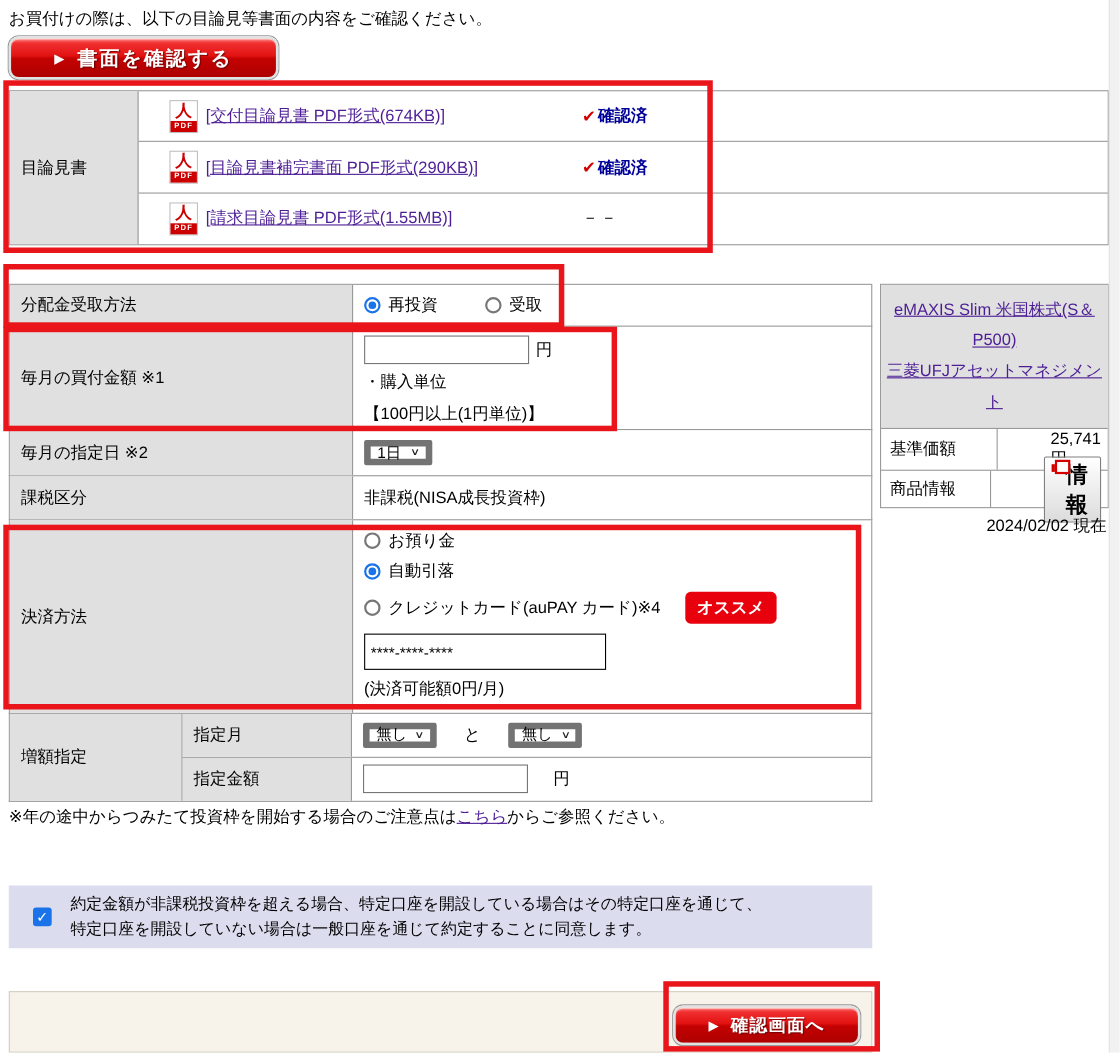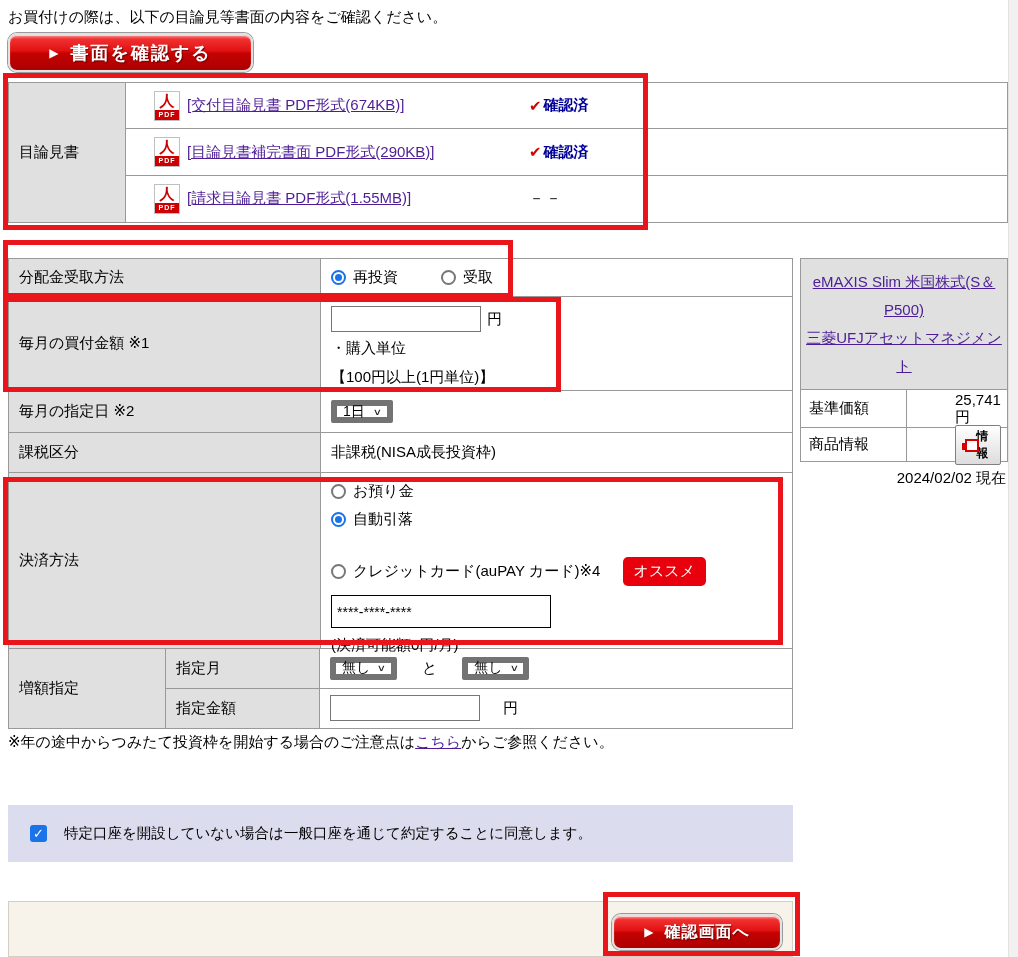--- a/index.html
+++ b/index.html
@@ -74,22 +74,22 @@
   .selbox { display:inline-flex; align-items:center; justify-content:space-between;
             border:6px solid #737373; border-radius:2px; background:#fff;
             padding:0 6px; font-size:14px; height:23px; min-width:62px; cursor:pointer; }
   .selbox .chv { font-size:9px; color:#222; margin-left:8px; transform:scaleX(1.4); }
 
   .amount-block { padding:7px 0 0 10px; line-height:29px; }
   .unit { font-size:15px; margin-left:6px; }
 
   .pay-block { padding:9px 0 0 10px; }
   .pay-line { margin-bottom:9px; white-space:nowrap; }
-  .badge { display:inline-block; background:#e8000d; color:#fff; font-weight:normal; font-size:15px;
-           padding:5px 11px; border-radius:5px; margin-left:18px;margin-top:19px; }
+  .badge { display:inline-block; background:#e8000d; color:#fff; font-weight:bold; font-size:15px;
+           padding:5px 11px; border-radius:5px; margin-left:18px; }
   .pay-avail { font-size:15px; margin-top:8px; }
 
   .subcol { flex:1; display:flex; flex-direction:column; }
   .subrow { display:flex; height:40px; }
   .subrow:first-child { border-bottom:1px solid #999; }
   .flabel1 { width:157px; background:#e0e0e0; border-right:1px solid #999;
              display:flex; align-items:center; padding-left:10px; font-size:15px; }
   .flabel2 { width:154px; background:#e0e0e0; border-right:1px solid #999;
              display:flex; align-items:center; padding-left:10px; font-size:15px; }
   .conj { margin:0 8px; font-size:15px; }
@@ -98,22 +98,22 @@
 
   
   .sidebar { position:absolute; left:800px; top:258px; width:208px; border:1px solid #999; background:#fff; }
   .shead { height:131px; background:#e0e0e0; border-bottom:1px solid #999; text-align:center;
            padding:9px 5px 0 5px; font-size:15px; line-height:28px; }
   .srow { display:flex; font-size:15px;gap:48px; }
   .srow1 { height:38px; border-bottom:1px solid #999; }
   .srow2 { height:33px; }
   .slabel { width:106px; border-right:1px solid #999; display:flex; align-items:center; padding-left:8px; }
   .sval { flex:1; display:flex; align-items:center; justify-content:flex-end; padding-right:6px; }
-  .infobtn { display:inline-flex; align-items:center; gap:4px; border:1px solid #808080;
-             background:linear-gradient(#ffffff,#dcdcdc); padding:2px 6px; font-size:12px;
+  .infobtn { display:inline-flex; align-items:flex-start; gap:4px; border:1px solid #808080;
+             background:linear-gradient(#ffffff,#dcdcdc); padding:2px 6px; font-size:20px;
              font-weight:bold; border-radius:2px; cursor:pointer; color:#000; }
   .infoicon { width:14px; height:12px; position:relative; display:inline-block; }
   .infoicon::before { content:""; position:absolute; left:0; top:4px; width:8px; height:7px; background:#d40000; }
   .infoicon::after { content:""; position:absolute; left:3px; top:0; width:10px; height:9px;
                      border:2px solid #d40000; background:#fff; }
   .asof { position:absolute; left:800px; top:469px; width:206px; text-align:right; font-size:15px; }
 
   
   .agree { position:absolute; left:8px; top:805px; width:785px; height:57px; background:#dcdcef;
            display:flex; align-items:center; padding-left:22px; }
@@ -301,20 +301,21 @@
         <span>情報</span>
       </span>
     </div>
   </div>
 </div>
 <div class="asof">2024/02/02 現在</div>
 
 <div class="agree">
   <span class="cbx">✓</span>
   <div class="agreetext">
+    <div>約定金額が非課税投資枠を超える場合、特定口座を開設している場合はその特定口座を通じて、</div>
     <div>特定口座を開設していない場合は一般口座を通じて約定することに同意します。</div>
   </div>
 </div>
 
 <div class="footer"></div>
 <div class="glossy" id="btn-confirm">
   <span class="arr">▶</span>
   <span>確認画面へ</span>
 </div>
 

